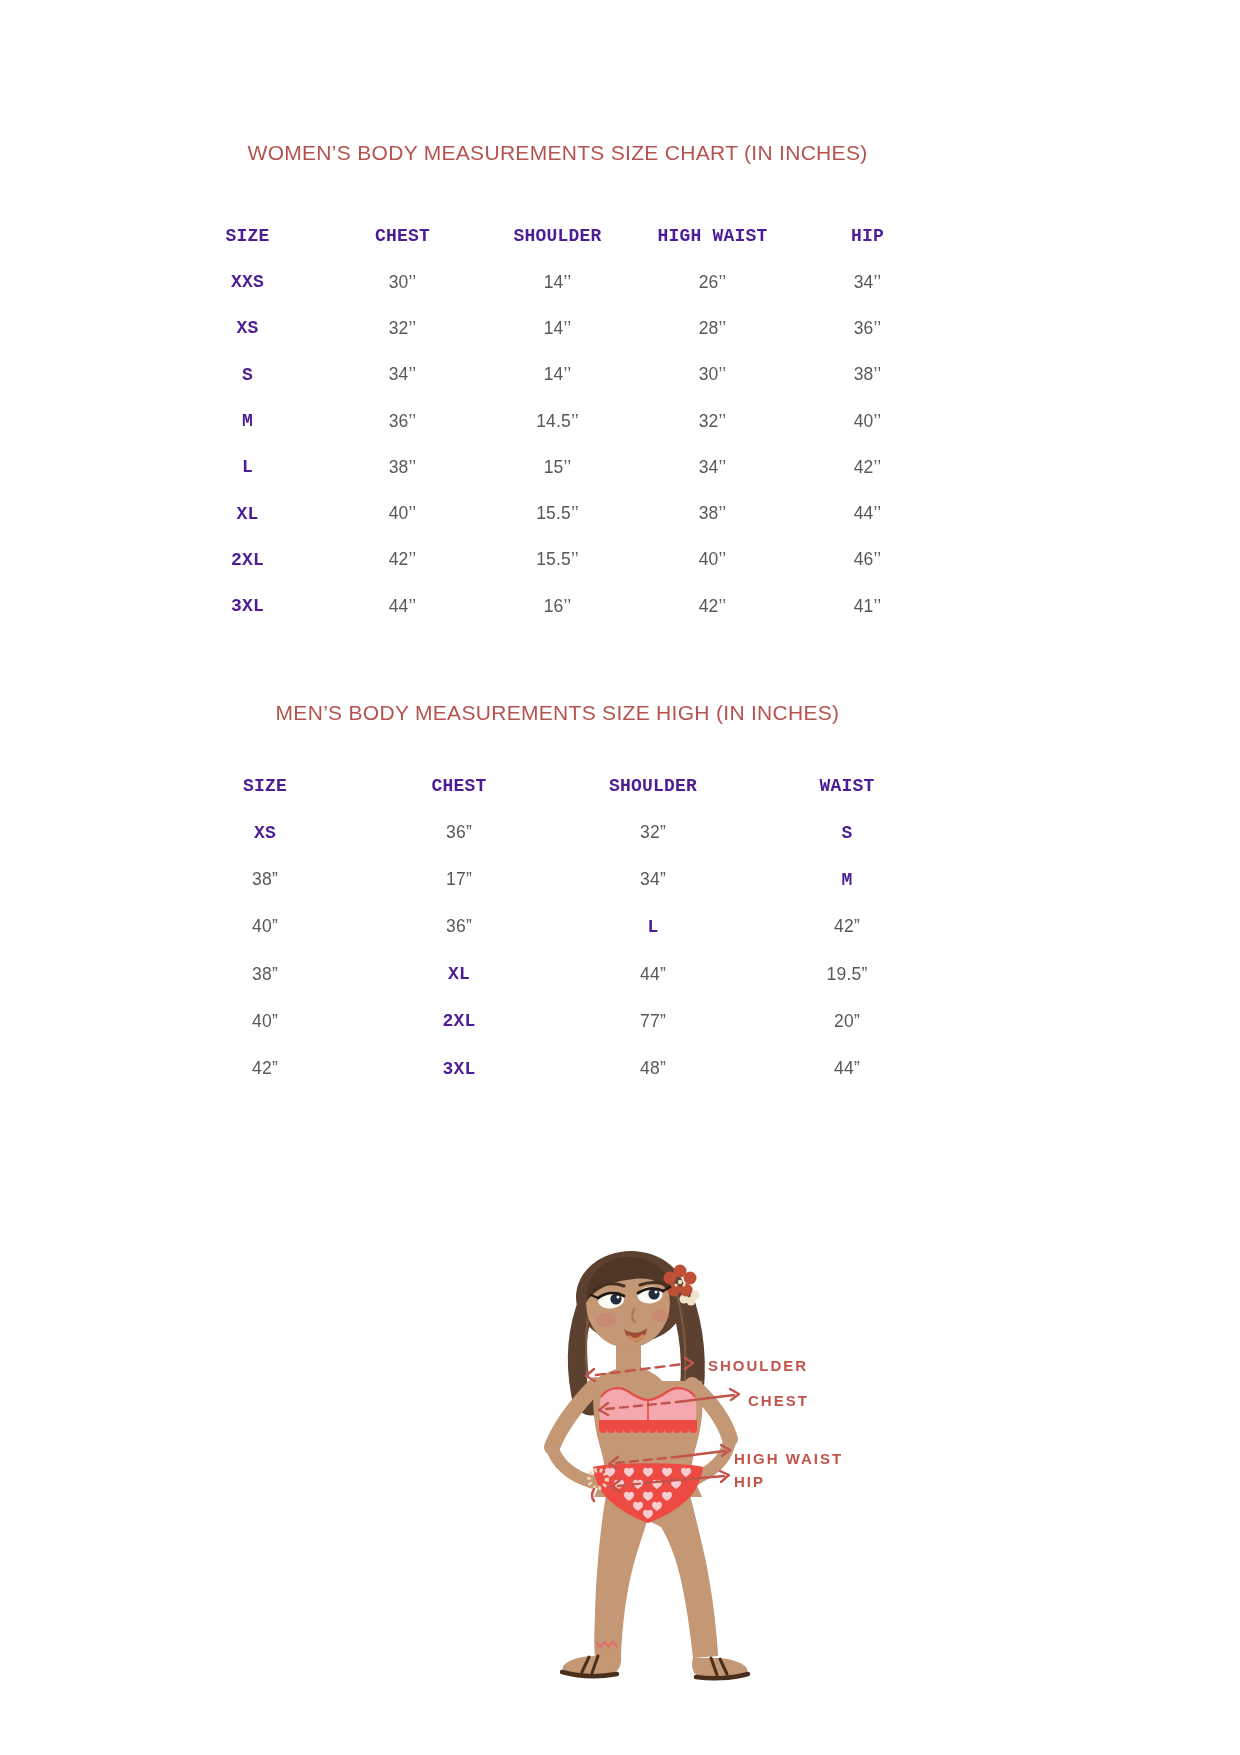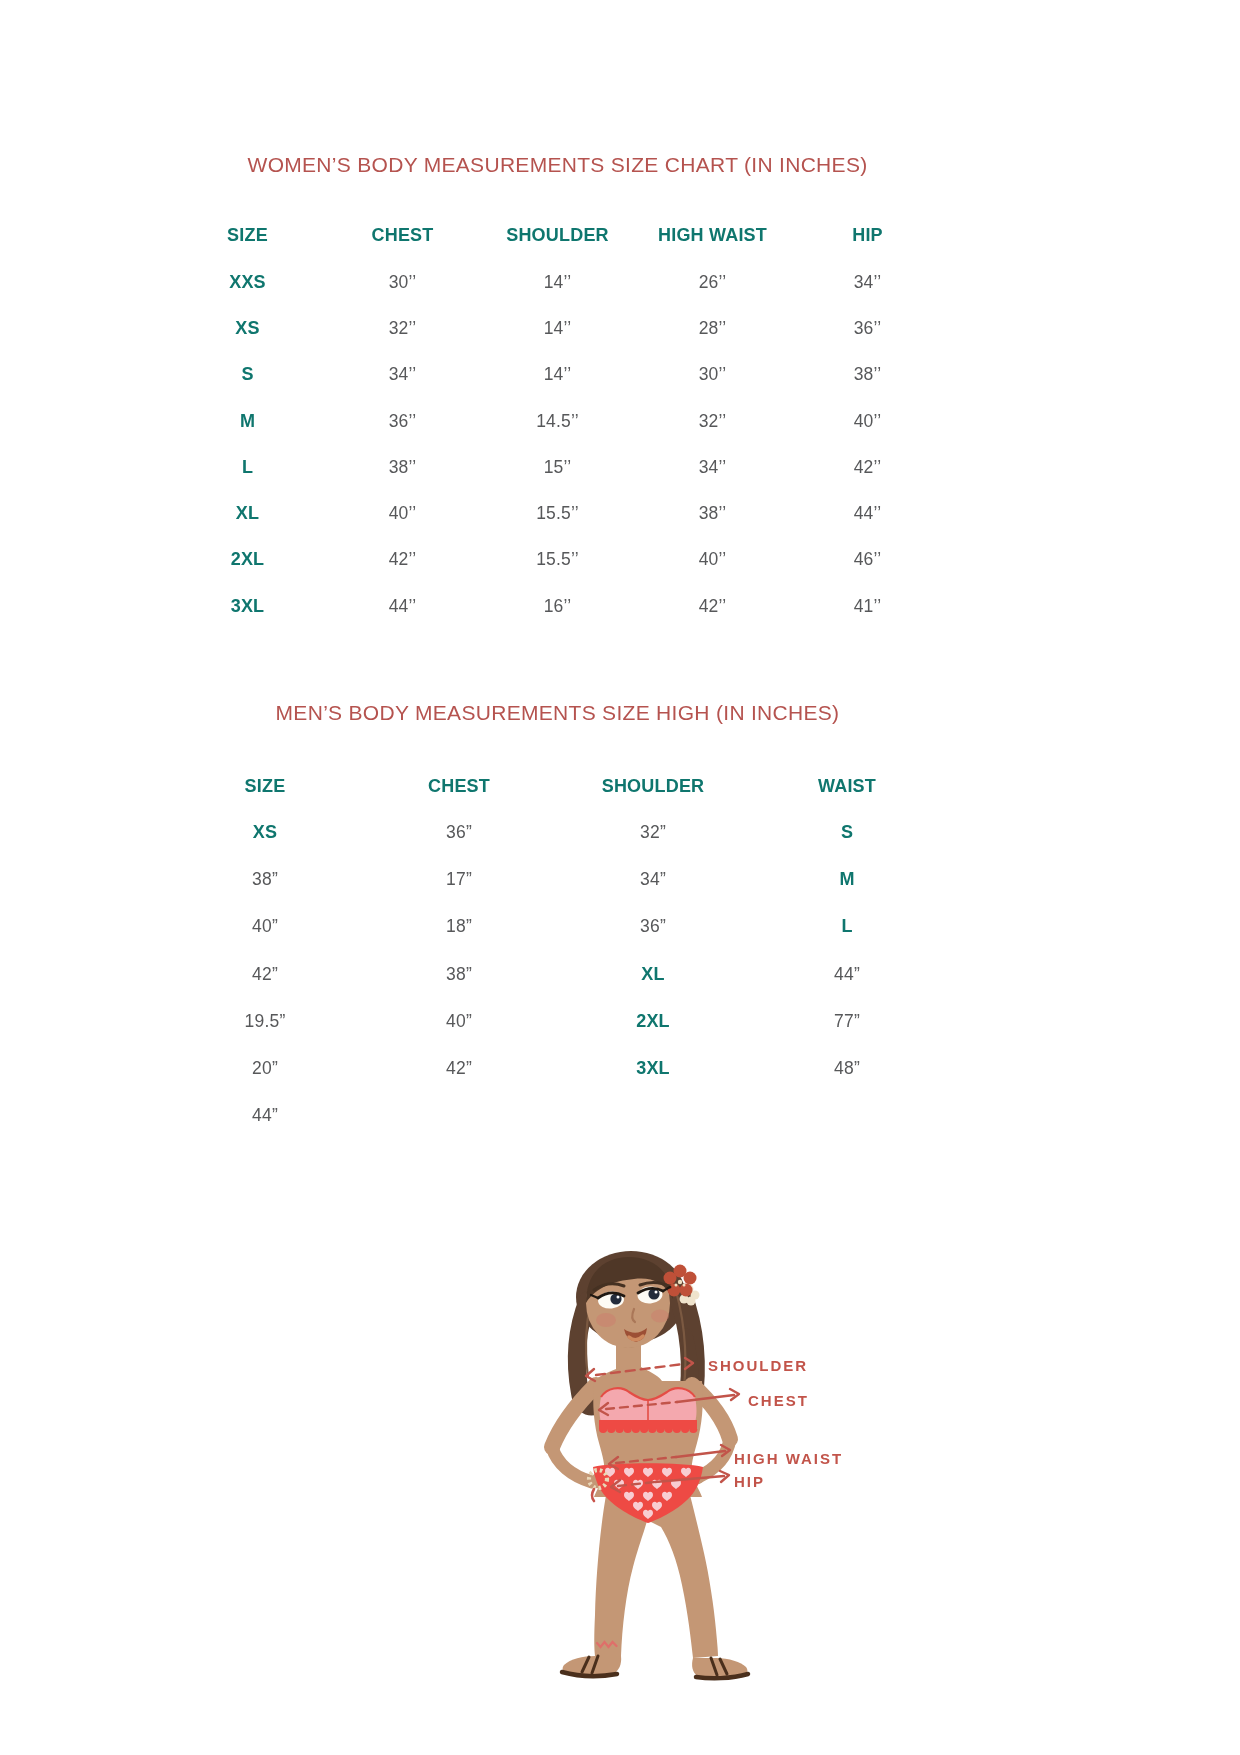--- a/index.html
+++ b/index.html
@@ -4,27 +4,27 @@
 <style>
   html,body{margin:0;padding:0;}
   body{
     width:1240px;height:1755px;position:relative;background:#ffffff;
     font-family:"Liberation Sans",sans-serif;overflow:hidden;
   }
   .chart-title{
     position:absolute;left:170px;width:775px;text-align:center;
     font-size:21px;letter-spacing:.3px;color:#b5534f;font-weight:400;
   }
-  #women-title{top:153px;}
+  #women-title{top:141px;}
   #men-title{top:701px;}
   .size-table{position:absolute;display:grid;}
   #women-table{left:170px;top:212px;grid-template-columns:repeat(5,155px);grid-template-rows:47px repeat(8,46.3px);}
   #men-table{left:168px;top:763px;grid-template-columns:repeat(4,194px);grid-template-rows:46px repeat(7,47.2px);}
   .cell{display:flex;align-items:center;justify-content:center;font-size:17.5px;color:#57585a;letter-spacing:.2px;}
-  .cell.hd,.cell.sz{font-weight:700;color:#0f766e;font-size:18px;}
+  .cell.hd,.cell.sz{font-weight:700;color:#4c1d95;font-size:18px;font-family:Liberation Mono, monospace;}
   #illustration{position:absolute;left:440px;top:1245px;width:400px;height:440px;}
   #figure-svg{position:absolute;left:0;top:0;}
   .anno{
     position:absolute;font-size:15px;font-weight:700;letter-spacing:2px;
     color:#c2544a;white-space:nowrap;
   }
   #anno-shoulder{left:268px;top:112px;}
   #anno-chest{left:308px;top:147px;}
   #anno-high-waist{left:294px;top:205px;}
   #anno-hip{left:294px;top:228px;}
@@ -102,21 +102,20 @@
   <div class="cell">36”</div>
   <div class="cell">32”</div>
 
   <div class="cell sz">S</div>
   <div class="cell">38”</div>
   <div class="cell">17”</div>
   <div class="cell">34”</div>
 
   <div class="cell sz">M</div>
   <div class="cell">40”</div>
-  <div class="cell">18”</div>
   <div class="cell">36”</div>
 
   <div class="cell sz">L</div>
   <div class="cell">42”</div>
   <div class="cell">38”</div>
 
   <div class="cell sz">XL</div>
   <div class="cell">44”</div>
   <div class="cell">19.5”</div>
   <div class="cell">40”</div>

